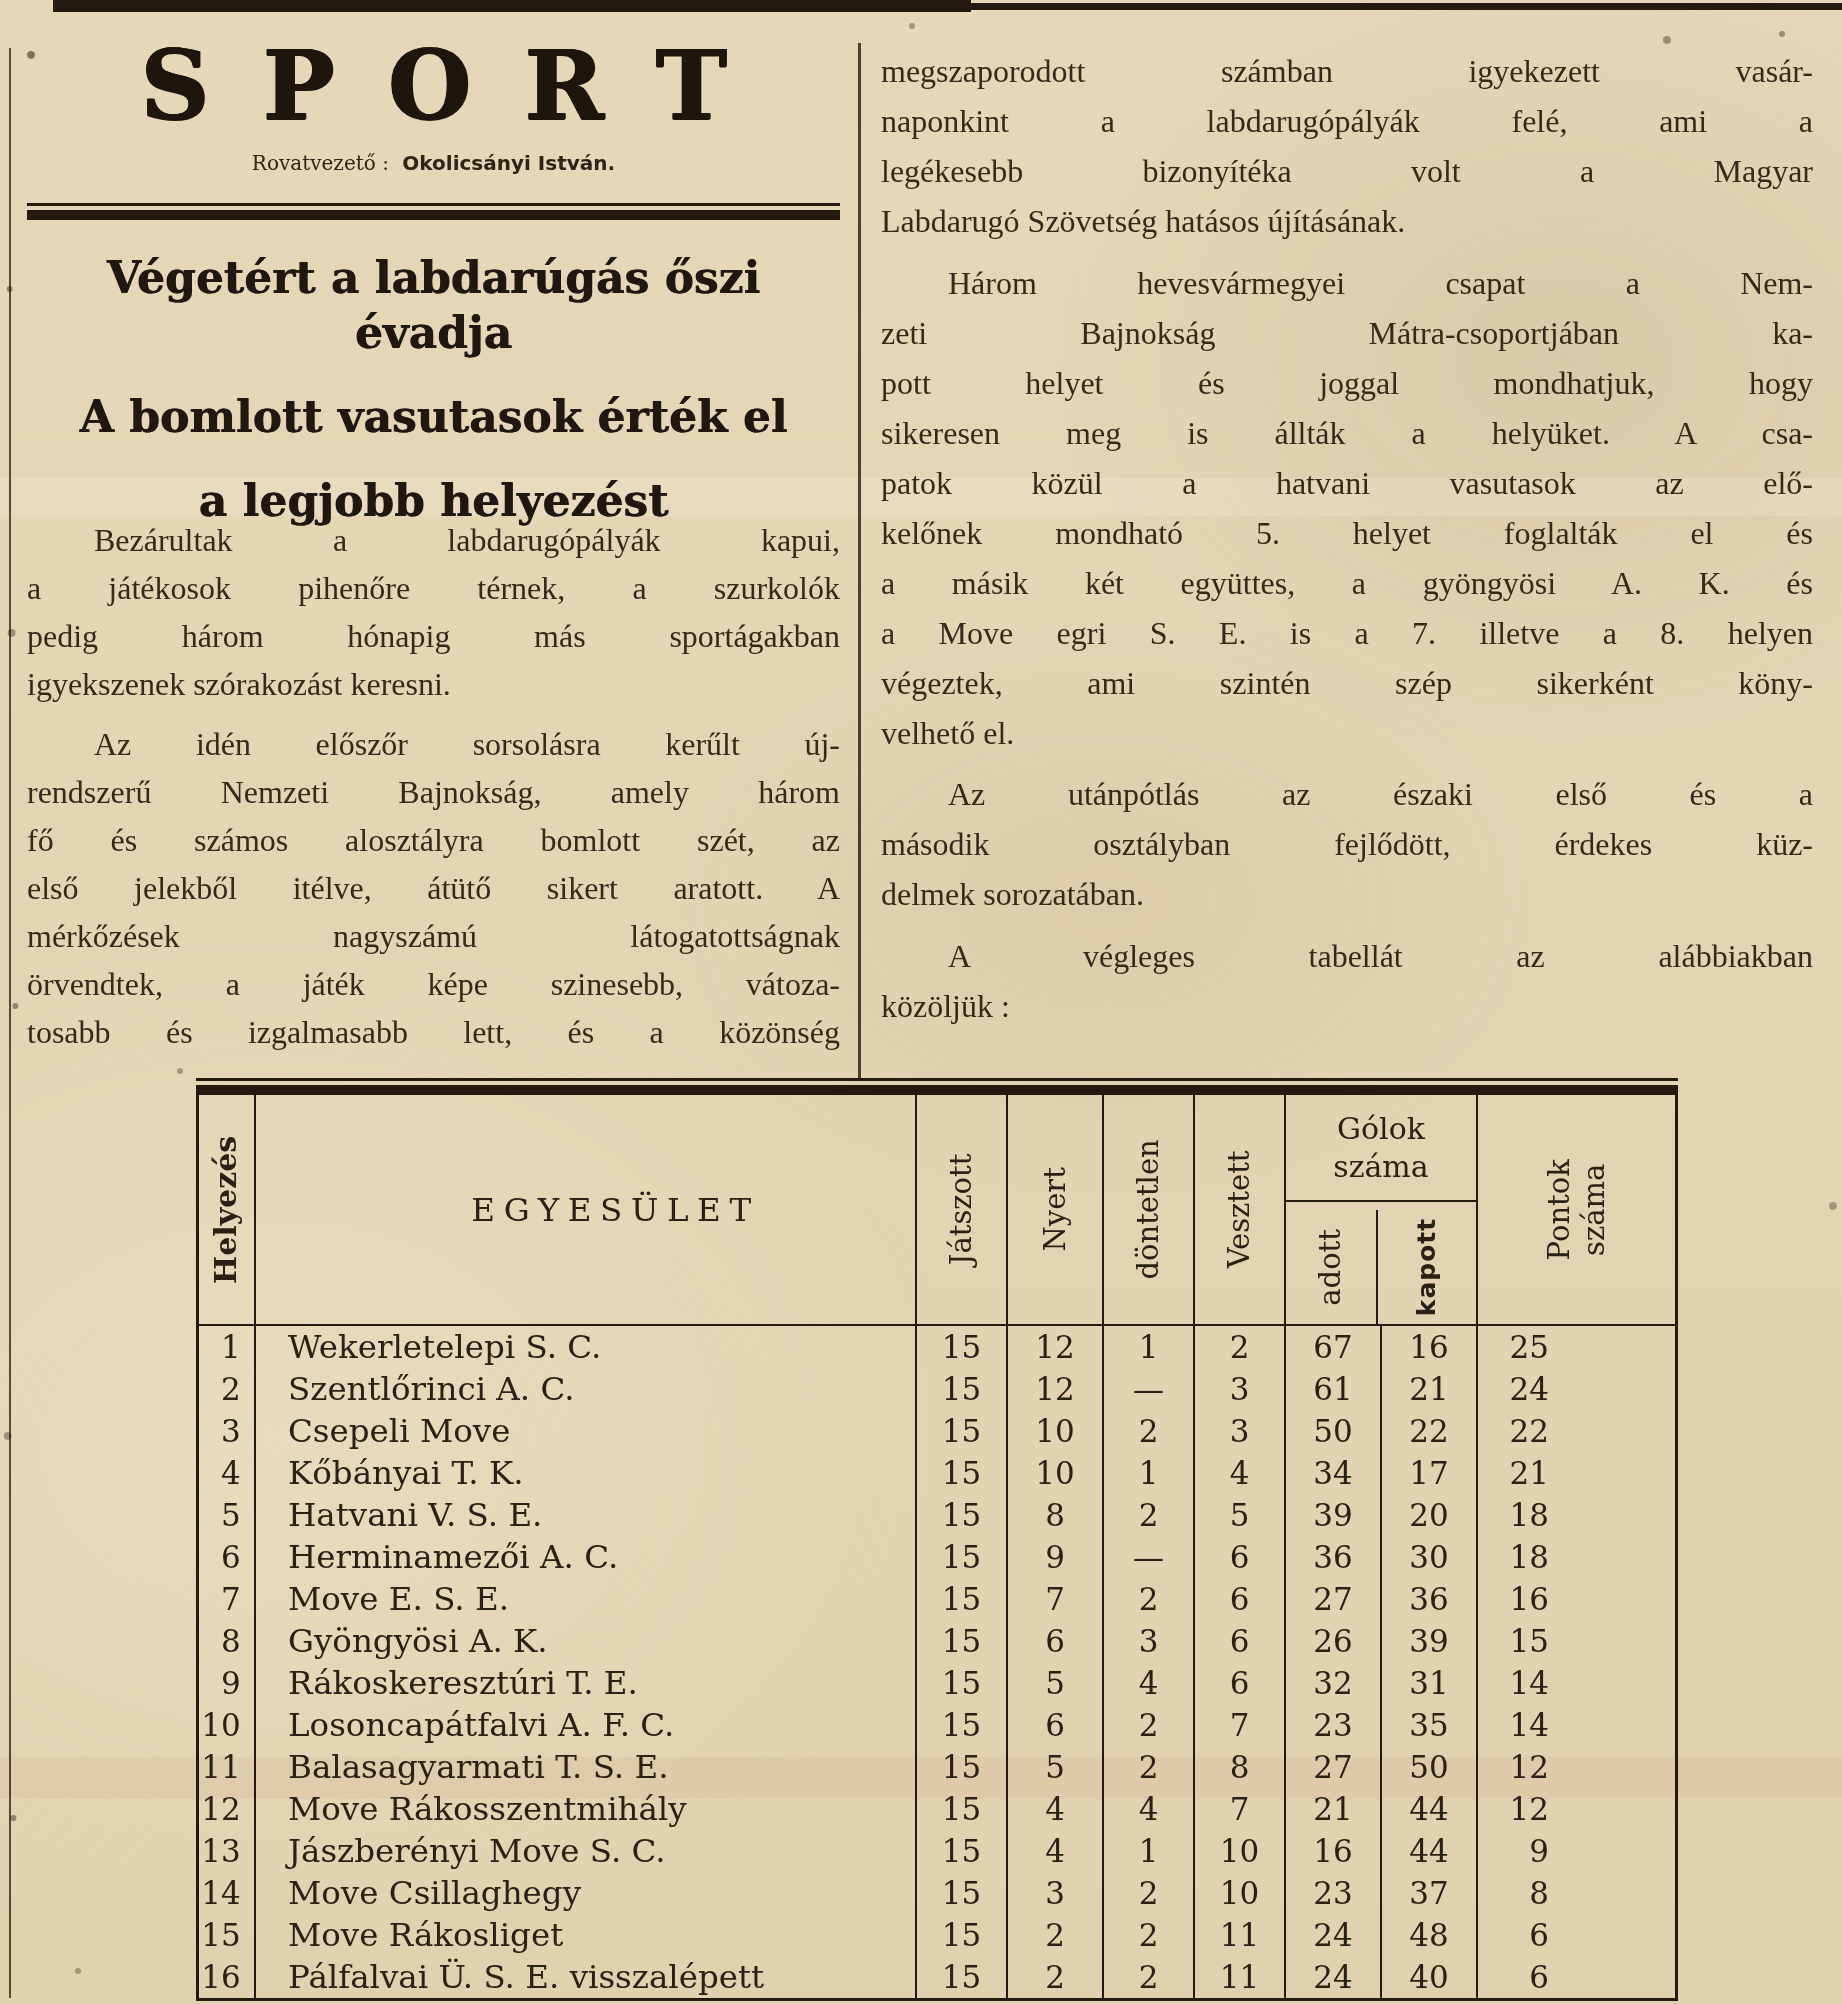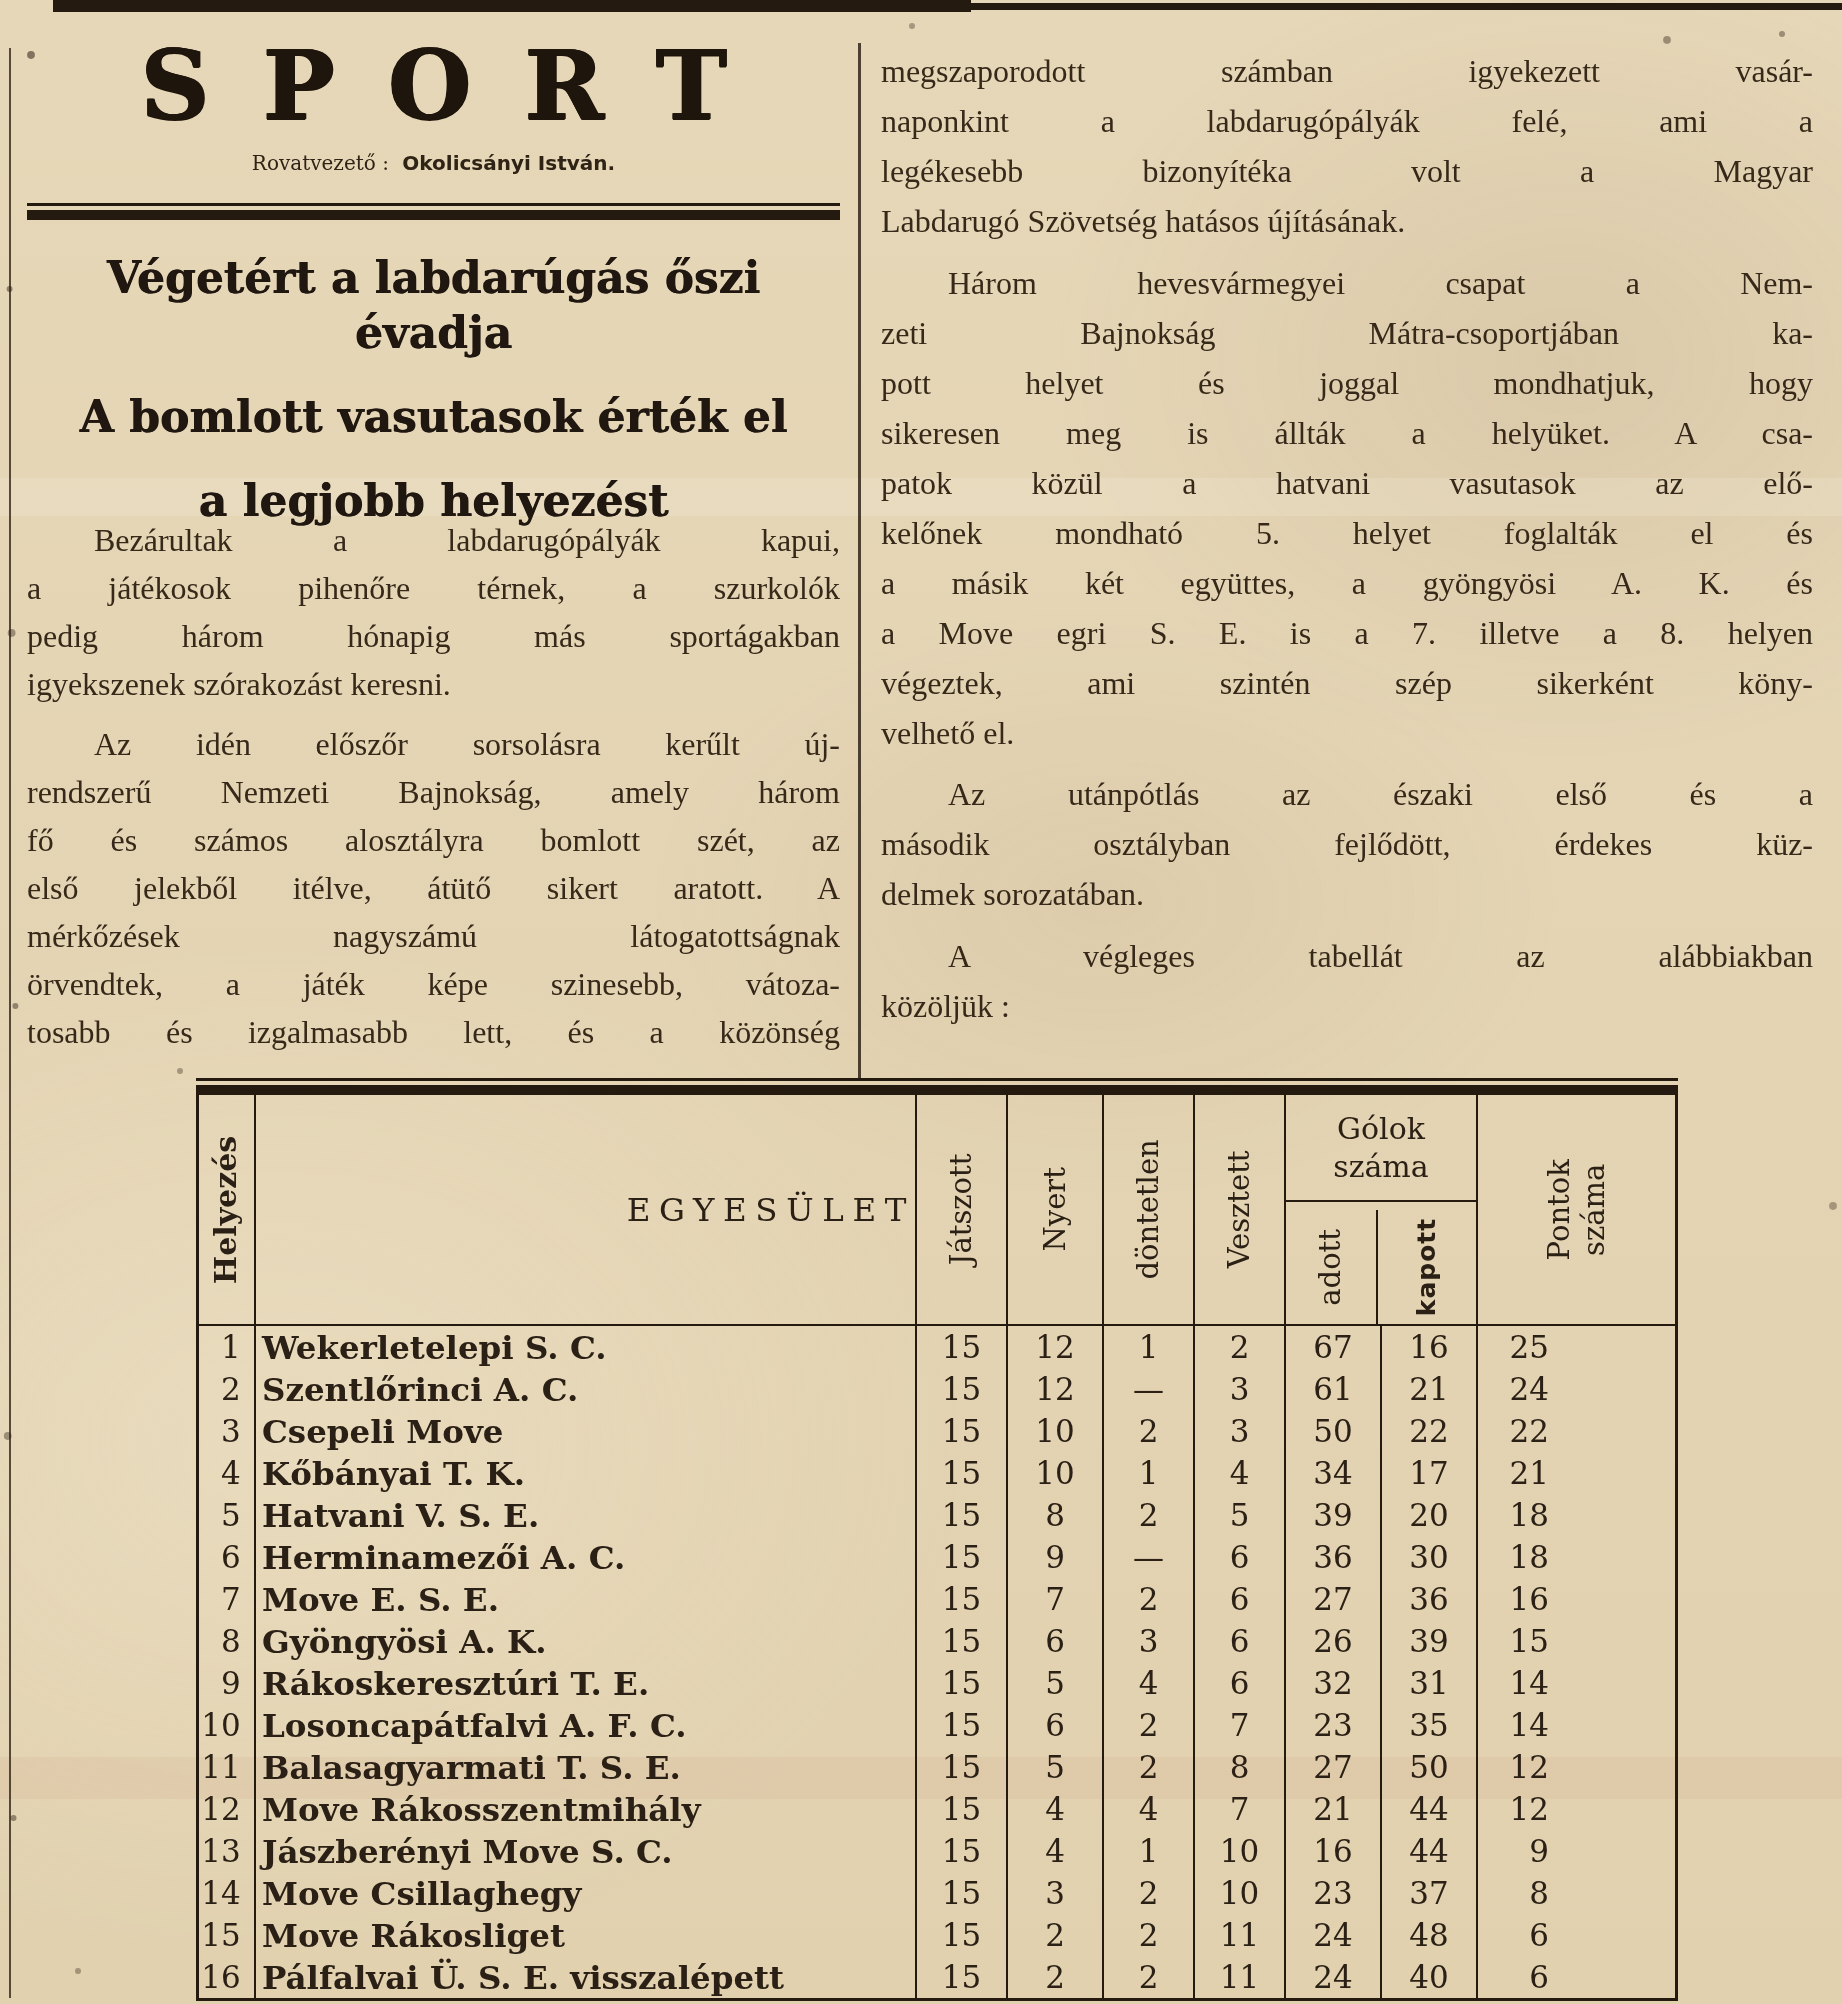--- a/index.html
+++ b/index.html
@@ -63,34 +63,34 @@
   .tbl .topthin{height:2.9px;background:#241a0f;margin-bottom:3.8px;}
   .tbl .topthick{height:10.5px;background:#241a0f;}
   .tbl-frame{border-left:3.8px solid #241a0f;border-right:3.8px solid #241a0f;border-bottom:3.8px solid #241a0f;box-sizing:border-box;}
   .thead{display:grid;grid-template-columns:57px 661px 91px 96px 91px 91px 96px 96px 197px;
     height:231px;border-bottom:2.9px solid #241a0f;box-sizing:border-box;}
   .th{border-right:2.9px solid #241a0f;display:flex;align-items:center;justify-content:center;box-sizing:border-box;overflow:visible;}
   .th:last-child{border-right:none;}
   .vrot{transform:rotate(-90deg);white-space:pre-line;font-size:29px;line-height:1.2;text-align:center;color:#2b2015;}
   .vrot.bold{font-weight:bold;font-size:30px;}
   .vrot.kap{font-family:"DejaVu Sans", sans-serif;font-weight:bold;font-size:25px;letter-spacing:1px;}
-  .club-h{justify-content:flex-end;padding-left:60px;}
+  .club-h{justify-content:center;padding-left:60px;}
   .club-h span{font-size:32.5px;letter-spacing:8.6px;color:#2b2015;}
   .group{flex-direction:column;align-items:stretch;padding:0;display:flex;gap:8px;}
   .group-title{height:107px;box-sizing:border-box;padding-top:15.3px;text-align:center;
     font-size:30px;line-height:38px;white-space:pre-line;border-bottom:2.9px solid #241a0f;color:#2b2015;}
   .group-sub{flex:1;display:flex;}
   .group-sub .sub{flex:1;display:flex;align-items:center;justify-content:center;border-right:2.9px solid #241a0f;}
   .group-sub .sub:last-child{border-right:none;}
   .tbody .tr{display:grid;grid-template-columns:57px 661px 91px 96px 91px 91px 96px 96px 197px;height:42px;}
   .td{border-right:2.9px solid #241a0f;box-sizing:border-box;display:flex;align-items:center;justify-content:center;
     font-size:31px;color:#2b2015;height:100%;}
   .td:last-child{border-right:none;}
   .td.rank{justify-content:flex-end;padding-right:13.4px;}
-  .td.club{justify-content:flex-start;padding-left:6px;font-size:32.5px;white-space:nowrap;font-weight:bold;}
+  .td.club{justify-content:flex-start;padding-left:32px;font-size:32.5px;white-space:nowrap;}
   .td.pts{justify-content:flex-end;padding-right:126px;}
 </style>
 </head>
 <body>
 
 <div class="band light" style="top:478px;height:38px;"></div>
 <div class="band pink" style="top:1757px;height:42px;"></div>
 <div class="specks"></div>
 
 <div class="abs rule topbar-left"></div>

